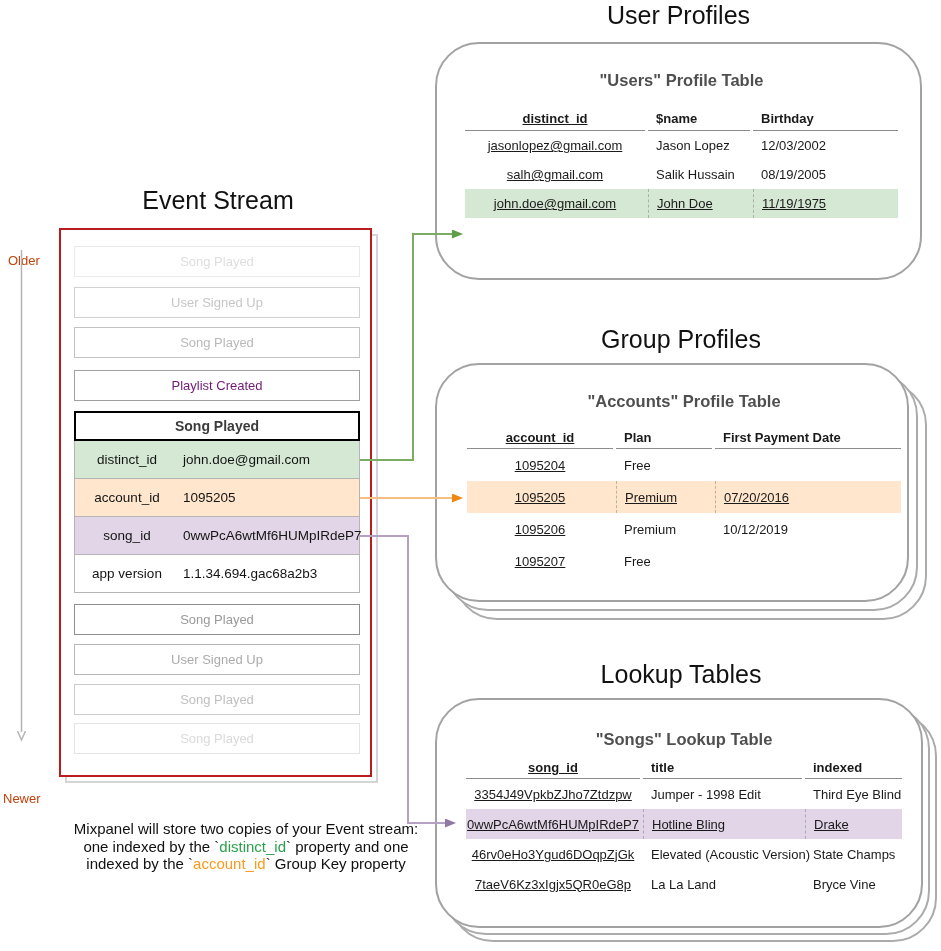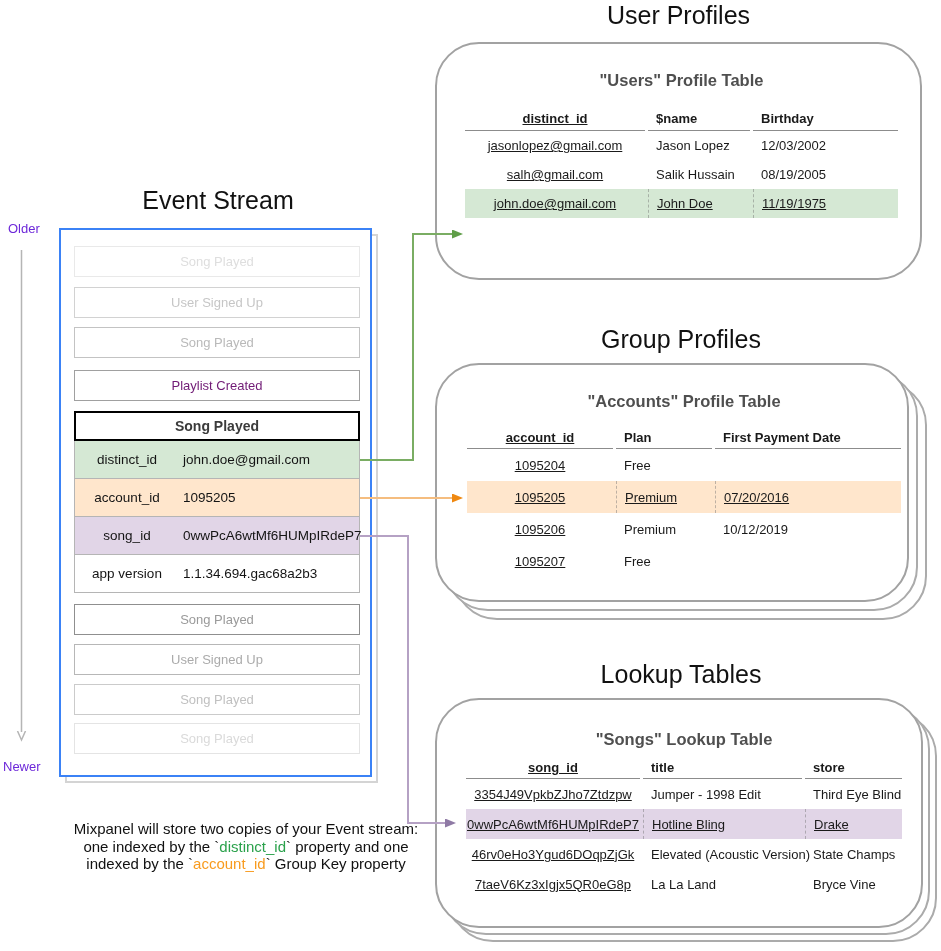--- a/index.html
+++ b/index.html
@@ -8,37 +8,37 @@
     position:relative; width:941px; height:951px; background:#fff;
     font-family:"Liberation Sans", sans-serif; color:#1a1a1a; overflow:hidden;
   }
   .abs { position:absolute; }
 
   
   .sec-title { font-size:25px; color:#111; text-align:center; white-space:nowrap; }
 
   
   .es-shadow { left:65px; top:234px; width:313px; height:549px; border:2px solid #d4d4d4; background:#fff; }
-  .es-box    { left:59px;  top:228px; width:313px; height:549px; border:2px solid #3b82f6; background:#fff; }
+  .es-box    { left:59px;  top:228px; width:313px; height:549px; border:2px solid #b91c1c; background:#fff; }
   .es-item {
     left:13px; width:286px; height:31px; border:1.5px solid #ccc; background:#fff;
     display:flex; align-items:center; justify-content:center; font-size:13px;
   }
   .xp-head {
     left:13px; top:181px; width:286px; height:30px; border:2px solid #000; background:#fff;
     display:flex; align-items:center; justify-content:center; font-size:14px; font-weight:bold; color:#3b3b3b;
   }
   .xp-row {
     left:13px; width:286px; height:38px; border:1px solid #b5b5b5; border-top:none;
     display:flex; align-items:center; font-size:13.5px; color:#141414;
   }
   .xp-key { width:104px; text-align:center; flex:none; }
   .xp-val { margin-left:4px; white-space:nowrap; }
 
-  .tl-label { font-size:13px; color:#6d28d9; }
+  .tl-label { font-size:13px; color:#c2410c;margin-top:32px; }
   .footer-note { font-size:15px; line-height:17.5px; text-align:center; color:#111; }
 
   
   .card, .stack { border:2px solid #a2a2a2; border-radius:44px; background:#fff; }
   .stack { border-color:#ababab; }
   .card-title { font-size:16.5px; font-weight:bold; color:#4f4f4f; text-align:center; white-space:nowrap; }
 
   .tbl { position:absolute; }
   .trow { display:grid; column-gap:3px; align-items:center; font-size:13px; }
   .thead .cell { font-weight:bold; border-bottom:1.5px solid #8c8c8c; height:100%; display:flex; align-items:center; }
@@ -209,21 +209,21 @@
 
   <div class="abs sec-title" style="left:435px; top:660px; width:492px;">Lookup Tables</div>
   <div class="abs stack" style="left:449px; top:712px; width:488px; height:230px;"></div>
   <div class="abs stack" style="left:442px; top:705px; width:488px; height:230px;"></div>
   <div class="abs card" style="left:435px; top:698px; width:488px; height:230px;">
     <div class="abs card-title" style="left:29px; top:30px; width:436px;">"Songs" Lookup Table</div>
     <div class="tbl" style="left:29px; top:57px; width:436px;">
       <div class="trow thead cols-lookup" style="height:22px;">
         <div class="cell c-center key">song_id</div>
         <div class="cell c-left">title</div>
-        <div class="cell c-left">store</div>
+        <div class="cell c-left">indexed</div>
       </div>
       <div class="trow body-row cols-lookup" style="height:30px;">
         <div class="cell c-center key">3354J49VpkbZJho7Ztdzpw</div>
         <div class="cell c-left">Jumper - 1998 Edit</div>
         <div class="cell c-left">Third Eye Blind</div>
       </div>
       <div class="trow body-row hl cols-lookup" style="height: 30px; background-color: rgb(225, 213, 231);">
         <div class="cell c-center key">0wwPcA6wtMf6HUMpIRdeP7</div>
         <div class="cell c-left cell2">Hotline Bling</div>
         <div class="cell c-left cell3">Drake</div>

